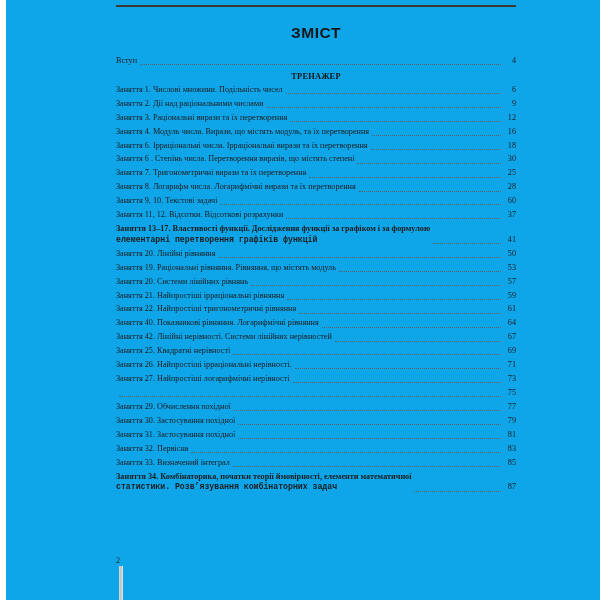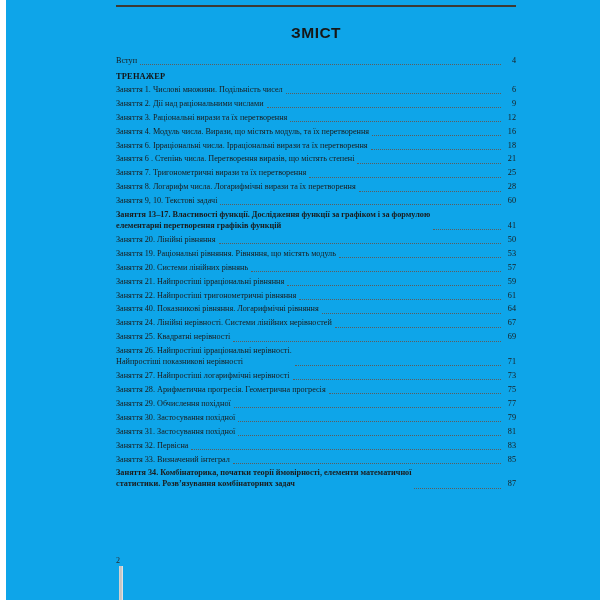--- a/index.html
+++ b/index.html
@@ -79,21 +79,21 @@
     align-items: flex-end;
   }
 
   .toc-title {
     flex: 0 1 auto;
     white-space: normal;
     max-width: 330px;
   }
 
   .toc-title .l1 { display: block; }
-  .toc-title .l2 { display: block; }
+  .toc-title .l2 { display: block; font-family: Liberation Mono, monospace; }
 
   .toc-leader {
     flex: 1 1 auto;
     margin: 0 2px 1.6px 3px;
     border-bottom: 1px dotted #5d5d5d;
     min-width: 8px;
     height: 1px;
   }
 
   .toc-page {
@@ -105,20 +105,21 @@
   }
 
   
   .section-head {
     font-family: "Liberation Serif", "DejaVu Serif", serif;
     font-weight: bold;
     font-size: 8.4px;
     color: #131313;
     margin: 5px 0 4px 0;
     letter-spacing: 0.2px;
+    text-align: center;
   }
 
   .bold-entry .toc-title { font-weight: bold; }
 
   #folio {
     position: absolute;
     left: 110px;
     top: 556px;
     font-size: 8px;
     color: #2b2b2b;
@@ -180,21 +181,21 @@
               <span class="l1">Заняття 6. Ірраціональні числа. Ірраціональні вирази та їх перетворення</span>
             </span>
             <span class="toc-leader"></span>
             <span class="toc-page">18</span>
           </div>
           <div class="toc-row">
             <span class="toc-title">
               <span class="l1">Заняття 6 . Степінь числа. Перетворення виразів, що містять степені</span>
             </span>
             <span class="toc-leader"></span>
-            <span class="toc-page">21</span>
+            <span class="toc-page">30</span>
           </div>
           <div class="toc-row">
             <span class="toc-title">
               <span class="l1">Заняття 7. Тригонометричні вирази та їх перетворення</span>
             </span>
             <span class="toc-leader"></span>
             <span class="toc-page">25</span>
           </div>
           <div class="toc-row">
             <span class="toc-title">
@@ -202,20 +203,27 @@
             </span>
             <span class="toc-leader"></span>
             <span class="toc-page">28</span>
           </div>
           <div class="toc-row">
             <span class="toc-title">
               <span class="l1">Заняття 9, 10. Текстові задачі</span>
             </span>
             <span class="toc-leader"></span>
             <span class="toc-page">60</span>
+          </div>
+          <div class="toc-row">
+            <span class="toc-title">
+              <span class="l1">Заняття 11, 12. Відсотки. Відсоткові розрахунки</span>
+            </span>
+            <span class="toc-leader"></span>
+            <span class="toc-page">37</span>
           </div>
           <div class="toc-row two-line bold-entry">
             <span class="toc-title">
               <span class="l1">Заняття 13–17. Властивості функції. Дослідження функції за графіком і за формулою</span>
               <span class="l2">елементарні перетворення графіків функцій</span>
             </span>
             <span class="toc-leader"></span>
             <span class="toc-page">41</span>
           </div>
           <div class="toc-row">
@@ -255,51 +263,47 @@
           </div>
           <div class="toc-row">
             <span class="toc-title">
               <span class="l1">Заняття 40. Показникові рівняння. Логарифмічні рівняння</span>
             </span>
             <span class="toc-leader"></span>
             <span class="toc-page">64</span>
           </div>
           <div class="toc-row">
             <span class="toc-title">
-              <span class="l1">Заняття 24. Лінійні нерівності. Системи лінійних нерівностей</span>
+              <span class="l1">Заняття 42. Лінійні нерівності. Системи лінійних нерівностей</span>
             </span>
             <span class="toc-leader"></span>
             <span class="toc-page">67</span>
           </div>
           <div class="toc-row">
             <span class="toc-title">
               <span class="l1">Заняття 25. Квадратні нерівності</span>
             </span>
             <span class="toc-leader"></span>
             <span class="toc-page">69</span>
           </div>
           <div class="toc-row two-line">
             <span class="toc-title">
               <span class="l1">Заняття 26. Найпростіші ірраціональні нерівності.</span>
-              <span class="l2">Найпростіші показникові нерівності</span>
             </span>
             <span class="toc-leader"></span>
             <span class="toc-page">71</span>
           </div>
           <div class="toc-row">
             <span class="toc-title">
               <span class="l1">Заняття 27. Найпростіші логарифмічні нерівності</span>
             </span>
             <span class="toc-leader"></span>
             <span class="toc-page">73</span>
           </div>
           <div class="toc-row">
-            <span class="toc-title">
-              <span class="l1">Заняття 28. Арифметична прогресія. Геометрична прогресія</span>
-            </span>
             <span class="toc-leader"></span>
             <span class="toc-page">75</span>
           </div>
           <div class="toc-row">
             <span class="toc-title">
               <span class="l1">Заняття 29. Обчислення похідної</span>
             </span>
             <span class="toc-leader"></span>
             <span class="toc-page">77</span>
           </div>

